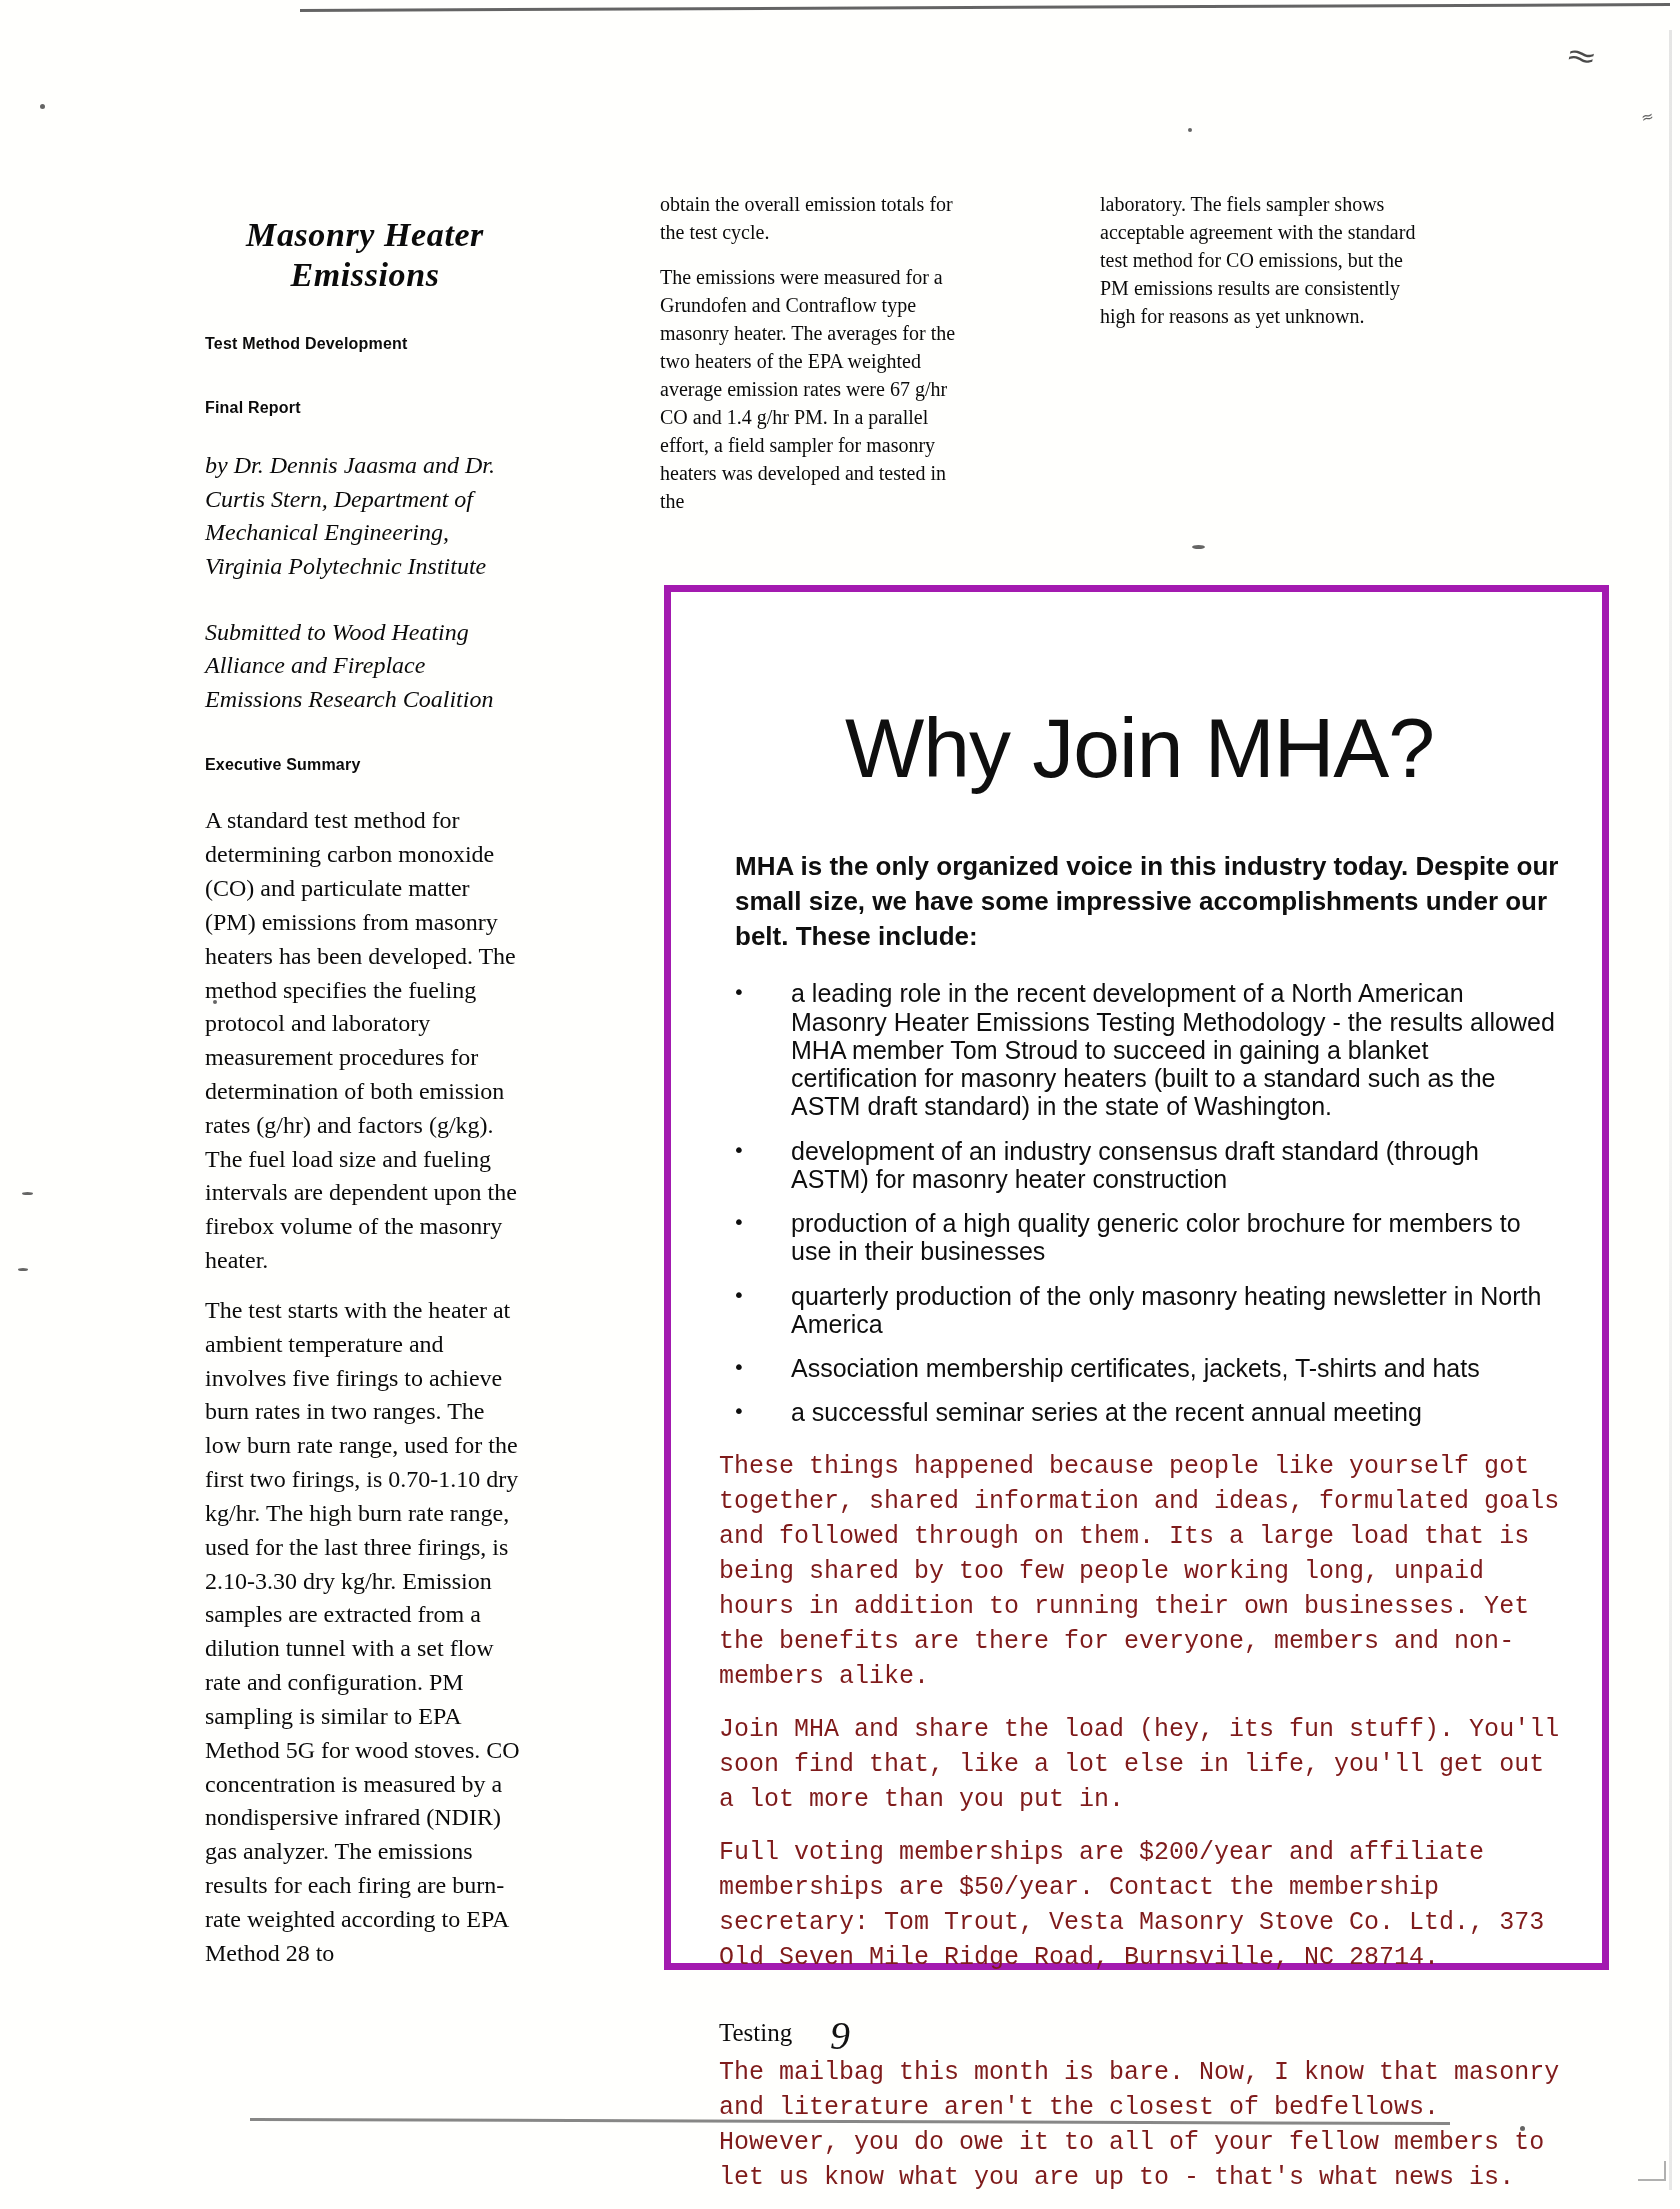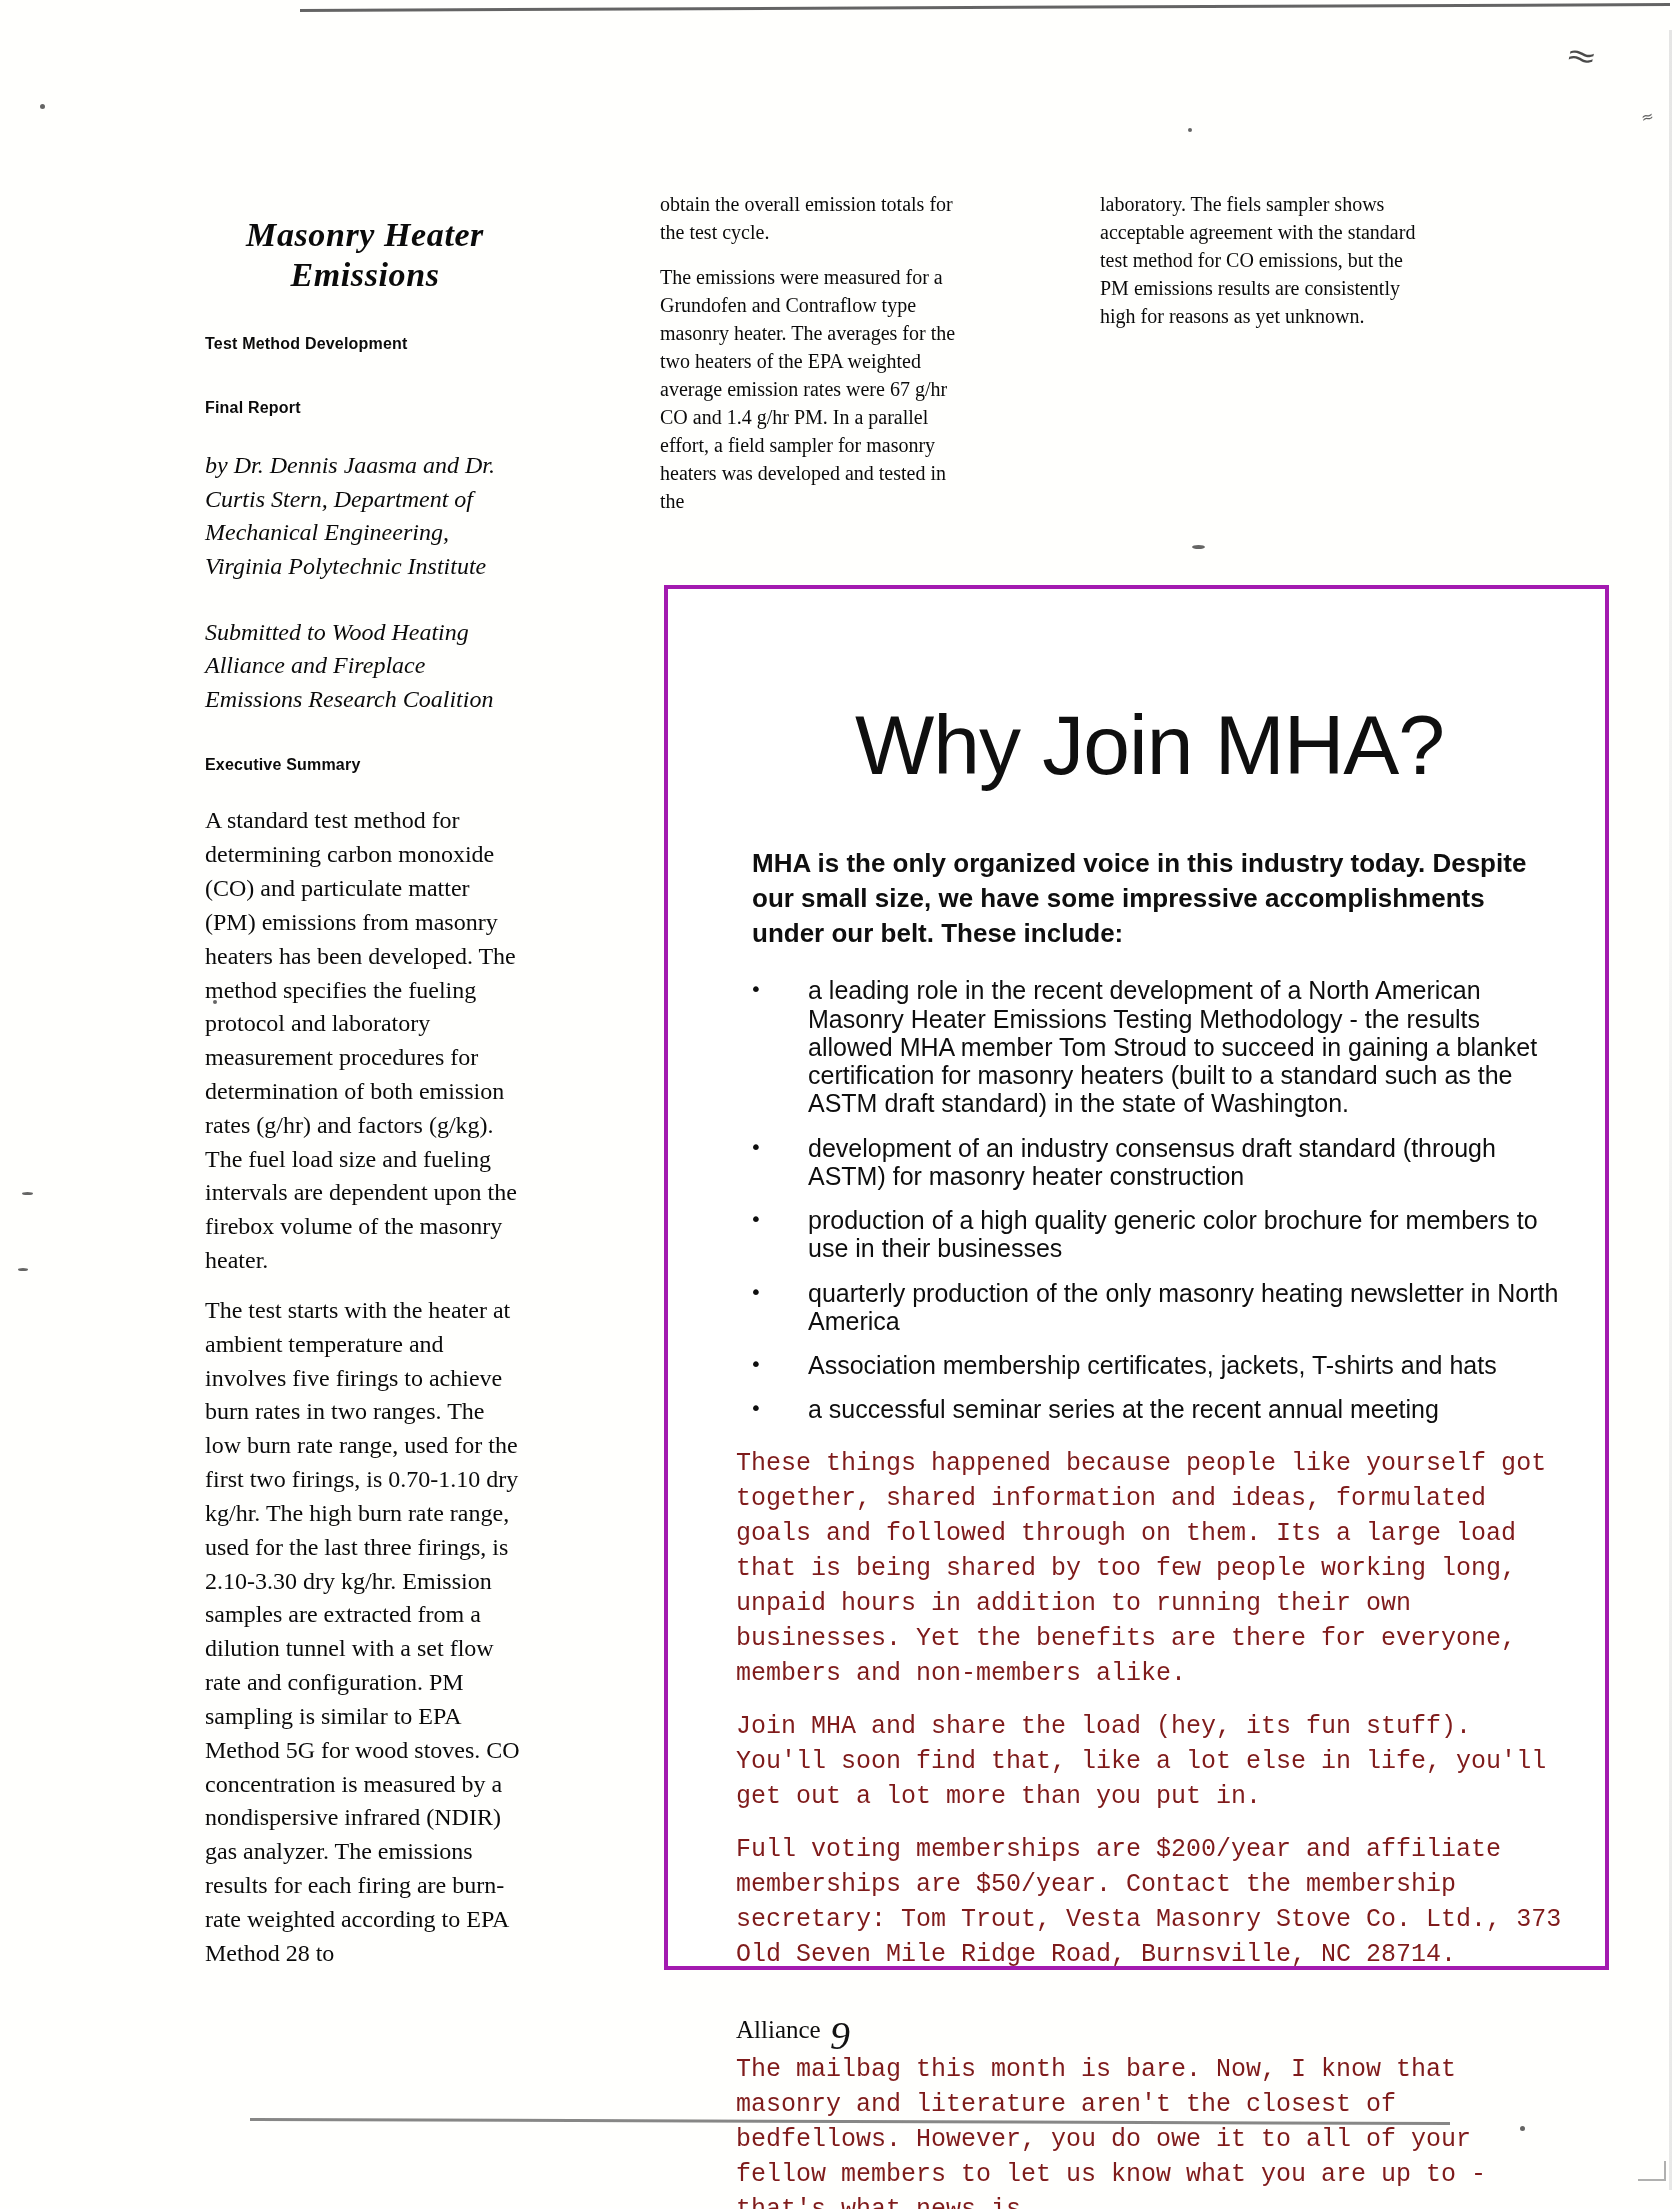--- a/index.html
+++ b/index.html
@@ -125,24 +125,24 @@
     margin: 0 0 17px 0;
   }
 
   
   .mha-box {
     position: absolute;
     left: 664px;
     top: 585px;
     width: 945px;
     height: 1385px;
-    border: 4px solid #a21caf;
+    border: 7px solid #a21caf;
     background: #ffffff;
     box-sizing: border-box;
-    padding: 60px 42px 30px 68px;
+    padding: 60px 42px 30px 48px;
   }
   .mha-title {
     font-family: "Liberation Sans", sans-serif;
     font-size: 84px;
     font-weight: normal;
     text-align: center;
     letter-spacing: -1px;
     margin: 48px 0 52px 0;
     color: #111;
   }
@@ -268,19 +268,19 @@
       <li>
         <span class="bullet">•</span>
         <span>a successful seminar series at the recent annual meeting</span>
       </li>
     </ul>
 
     <p class="mha-para">These things happened because people like yourself got together, shared information and ideas, formulated goals and followed through on them. Its a large load that is being shared by too few people working long, unpaid hours in addition to running their own businesses. Yet the benefits are there for everyone, members and non-members alike.</p>
     <p class="mha-para">Join MHA and share the load (hey, its fun stuff). You'll soon find that, like a lot else in life, you'll get out a lot more than you put in.</p>
     <p class="mha-para">Full voting memberships are $200/year and affiliate memberships are $50/year. Contact the membership secretary: Tom Trout, Vesta Masonry Stove Co. Ltd., 373 Old Seven Mile Ridge Road, Burnsville, NC 28714.</p>
 
-    <p class="mha-sub">Alliance</p>
+    <p class="mha-sub">Testing</p>
     <p class="mha-para">The mailbag this month is bare. Now, I know that masonry and literature aren't the closest of bedfellows. However, you do owe it to all of your fellow members to let us know what you are up to - that's what news is.</p>
   </div>
 
   <div class="page-number">9</div>
 
 </div>
 
 </body></html>

